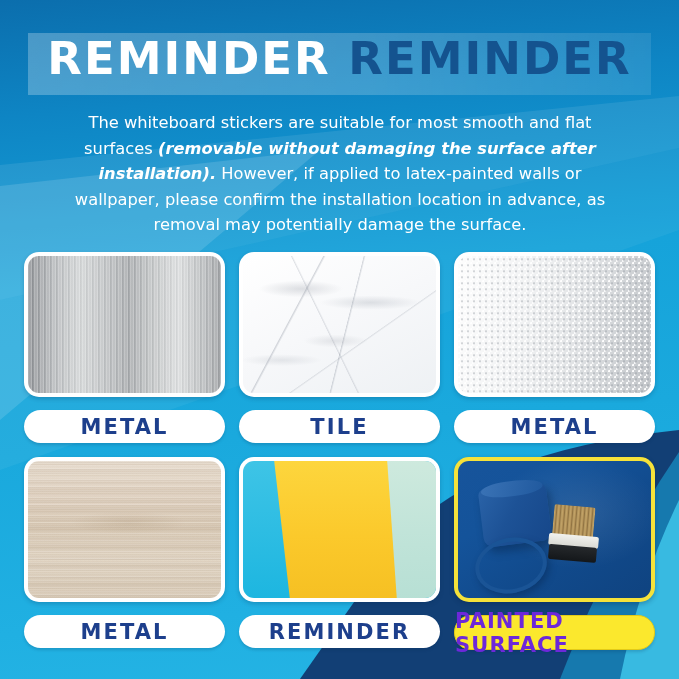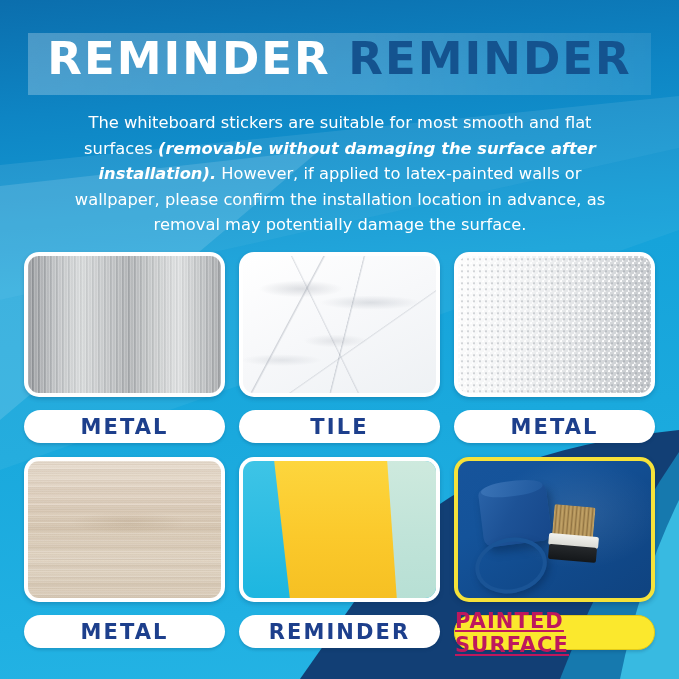--- a/index.html
+++ b/index.html
@@ -249,21 +249,21 @@
     color: #1d3f8c;
     font-size: 21px;
     font-weight: bold;
     letter-spacing: 2.1px;
     font-family: "DejaVu Sans", "Liberation Sans", sans-serif;
   }
   .pill.is-selected {
     background: #fbe82d;
     border: 1px solid #e2ca17;
   }
-  .pill.is-selected .pill-text { color: #be185d; letter-spacing: 1.1px; text-decoration: underline; }
+  .pill.is-selected .pill-text { color: #6d28d9; letter-spacing: 1.1px; }
 </style>
 </head>
 <body>
 
 <div class="canvas">
 
   <div class="bg-layer">
     <svg class="bg-svg" viewBox="0 0 679 679" preserveAspectRatio="none">
 
       <polygon points="0,165 679,96 679,148 0,300" fill="#ffffff" opacity="0.085"></polygon>

